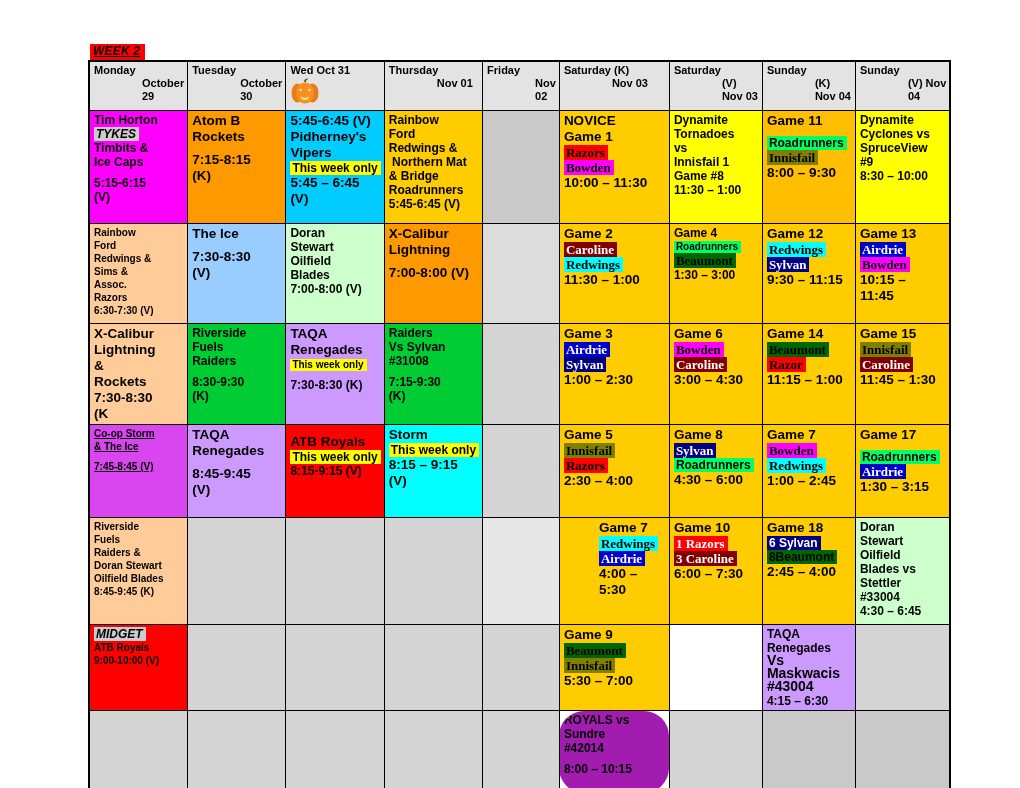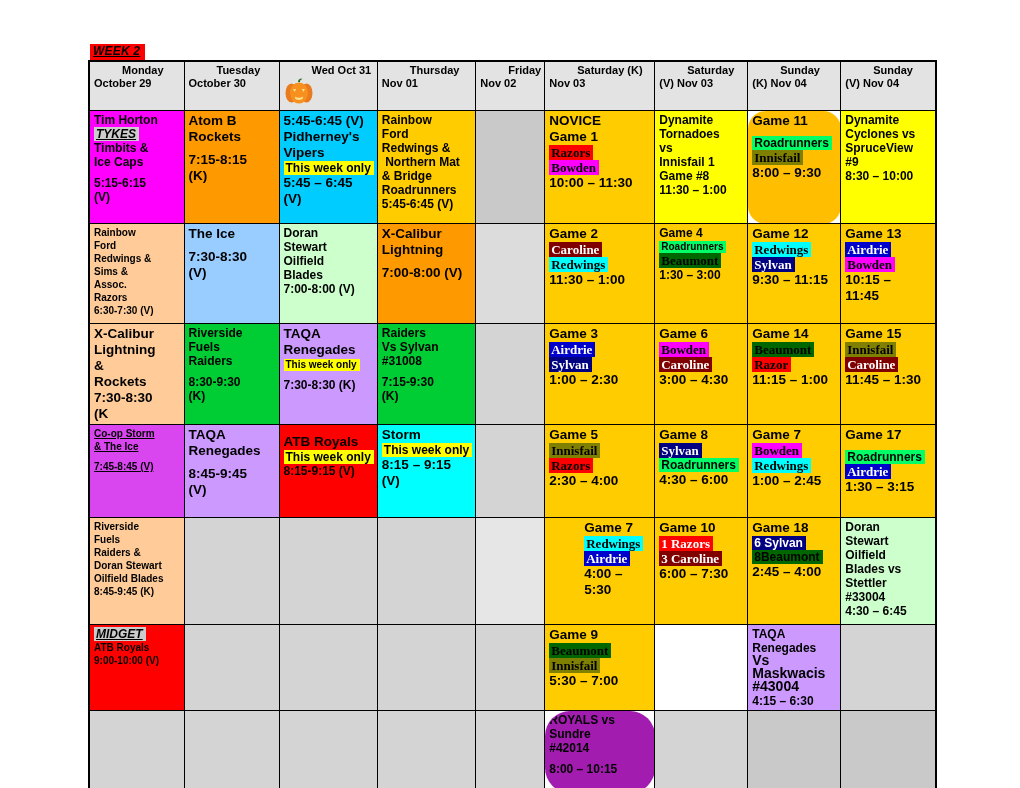--- a/index.html
+++ b/index.html
@@ -50,33 +50,33 @@
     color: #000000;
     text-align: left;
   }
   th.hdr {
     background: #e3e3e3;
     font-weight: bold;
     font-size: 11.5px;
     height: 44px;
     line-height: 14px;
   }
-  .hdr-l1 { display: block; margin-left: 28px; }
-  .hdr-l2 { display: block; }
+  .hdr-l1 { display: block; }
+  .hdr-l2 { display: block; margin-left: 48px; }
   .pumpkin { display:block; margin-top: 1px; }
   .cell-lines { display: block; }
   .ln { display: block; white-space: pre-wrap; }
   .big { font-size: 13.5px; font-weight: bold; line-height: 16px; }
   .med { font-size: 12px; font-weight: bold; line-height: 14px; }
   .sm { font-size: 10px; font-weight: bold; line-height: 12px; }
   .xs { font-size: 14px; font-weight: bold; line-height: 10.5px; }
   .serif { font-family: "Liberation Serif", serif; font-size: 13px; font-weight: bold; line-height: 15px; }
   .gap { display:block; height: 7px; }
   .hl { display: inline-block; padding: 0 3px 0 2px; }
-  .ital-ul { font-style: italic; text-decoration: underline; }
+  .ital-ul { font-style: italic; }
   .nowrap { white-space: nowrap; }
 </style>
 </head>
 <body>
 
 <div class="page">
 
   <div class="week-badge">WEEK 2</div>
 
   <table class="sched">
@@ -199,21 +199,21 @@
           <td style="background: rgb(255, 255, 0); height: 108px;">
             <span class="cell-lines">
               <span class="ln"><span class="med">Dynamite</span></span>
               <span class="ln"><span class="med">Tornadoes</span></span>
               <span class="ln"><span class="med">vs</span></span>
               <span class="ln"><span class="med">Innisfail 1</span></span>
               <span class="ln"><span class="med">Game #8</span></span>
               <span class="ln"><span class="med">11:30 – 1:00</span></span>
             </span>
           </td>
-          <td style="background: rgb(255, 191, 0); height: 108px; border-radius: 18px;">
+          <td style="background: rgb(255, 191, 0); height: 108px;">
             <span class="cell-lines">
               <span class="ln"><span class="big">Game 11</span></span>
               <span class="gap"></span>
               <span class="ln"><span class="med hl nowrap" style="background: rgb(0, 255, 102); color: rgb(0, 0, 0);">Roadrunners</span></span>
               <span class="ln"><span class="serif hl nowrap" style="background: rgb(128, 128, 0); color: rgb(0, 0, 0);">Innisfail</span></span>
               <span class="ln"><span class="big">8:00 – 9:30</span></span>
             </span>
           </td>
           <td style="background: rgb(255, 255, 0); height: 108px;">
             <span class="cell-lines">

